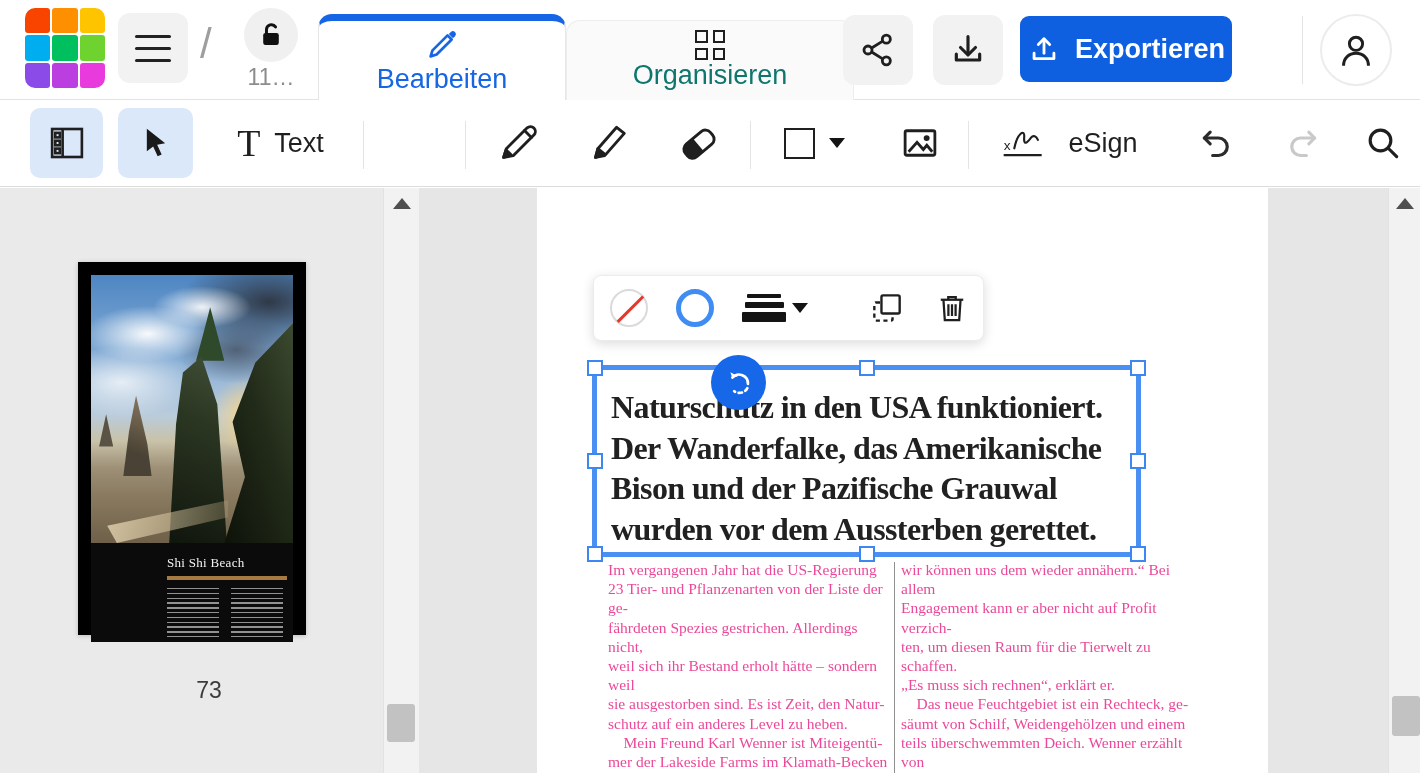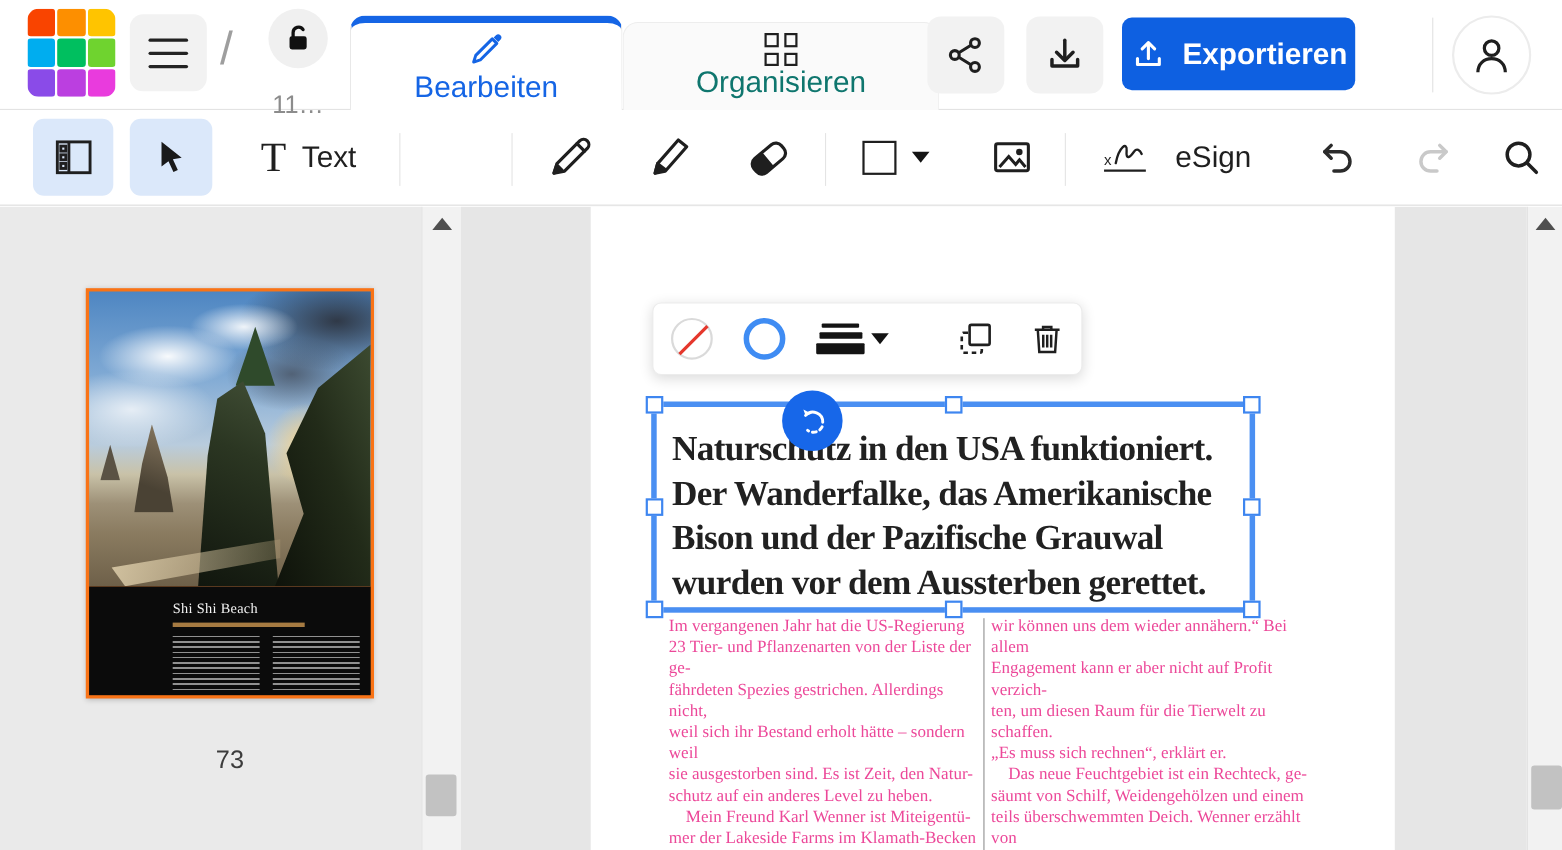--- a/index.html
+++ b/index.html
@@ -17,21 +17,21 @@
   .icon-btn{ position:absolute; width:70px; height:70px; top:15px; background:#F2F2F2;
              border-radius:12px; display:flex; align-items:center; justify-content:center;
              border:none; cursor:pointer; }
   .hamburger{ left:118px; top:13px; display:flex; flex-direction:column; gap:9px;
               align-items:center; justify-content:center; }
   .hamburger span{ display:block; width:36px; height:3px; background:#222; border-radius:2px; }
   .path-sep{ position:absolute; left:200px; top:20px; font-size:42px; font-weight:300; color:#9E9E9E; }
   .file-badge{ position:absolute; left:240px; top:8px; width:62px; text-align:center; }
   .file-badge .lock-circle{ width:54px; height:54px; border-radius:50%; background:#F0F0F0;
         display:flex; align-items:center; justify-content:center; margin:0 auto; }
-  .file-badge .fname{ margin-top:20px; font-size:23px; color:#8C8C8C; }
+  .file-badge .fname{ margin-top:2px; font-size:23px; color:#8C8C8C; }
 
   .tab{ position:absolute; display:flex; align-items:center; justify-content:center; 
         border-radius:14px 14px 0 0; cursor:pointer; font-size:27px;flex-direction:column; }
   .tab-active{ left:318px; top:14px; width:248px; height:86px; background:#fff;
         border:1px solid #E6E6E6; border-bottom:none; border-top:7px solid #1565E5;
         color:#1565E5; font-weight:500; z-index:31; }
   .tab-idle{ left:566px; top:20px; width:288px; height:80px; background:#FAFAFA;
         border:1px solid #EDEDED; border-bottom:none; color:#0f766e; }
   .grid4{ width:30px; height:30px; display:grid; grid-template-columns:1fr 1fr; gap:5px; }
   .grid4 i{ border:2.4px solid #1F1F1F; }
@@ -65,22 +65,22 @@
                 background:#F2F2F2; border-left:1px solid #E2E2E2; }
   .doc-bg{ position:absolute; left:419px; top:188px; width:969px; height:585px; background:#E6E6E6; }
   .right-scroll{ position:absolute; left:1388px; top:188px; width:32px; height:585px;
                  background:#F2F2F2; border-left:1px solid #E2E2E2; }
   .scroll-up{ position:relative; margin:10px auto 0; width:0; height:0;
               border-left:9px solid transparent; border-right:9px solid transparent;
               border-bottom:11px solid #4F4F4F; cursor:pointer; }
   .scroll-thumb{ position:absolute; left:3px; width:28px; background:#C2C2C2; border-radius:3px; cursor:pointer; }
 
   
-  .thumb-card{ position:absolute; left:78px; top:262px; width:262px; height:373px; background:#f97316;
-               padding:3px; box-shadow:0 1px 5px rgba(0,0,0,.2); cursor:pointer; }
+  .thumb-card{ position:absolute; left:78px; top:262px; width:228px; height:373px; background:#000000;
+               padding:13px; box-shadow:0 1px 5px rgba(0,0,0,.2); cursor:pointer; }
   .thumb-photo{ position:relative; width:100%; height:268px; overflow:hidden;
      background:
        radial-gradient(ellipse 90px 40px at 28% 22%, rgba(255,255,255,.95), transparent 70%),
        radial-gradient(ellipse 70px 30px at 55% 12%, rgba(255,255,255,.9), transparent 70%),
        radial-gradient(ellipse 110px 50px at 15% 40%, rgba(255,255,255,.75), transparent 70%),
        radial-gradient(ellipse 120px 60px at 88% 10%, rgba(45,52,64,.95), transparent 75%),
        radial-gradient(ellipse 80px 45px at 72% 28%, rgba(70,80,95,.8), transparent 75%),
        radial-gradient(circle 55px at 78% 52%, rgba(255,214,130,.95), transparent 70%),
        linear-gradient(180deg, #4E86C2 0%, #7FA9D4 28%, #B9CCDD 52%, #C9C2A8 62%, #9D9077 72%, #8A7B60 82%, #6E6049 100%); }
   .rock{ position:absolute; }

